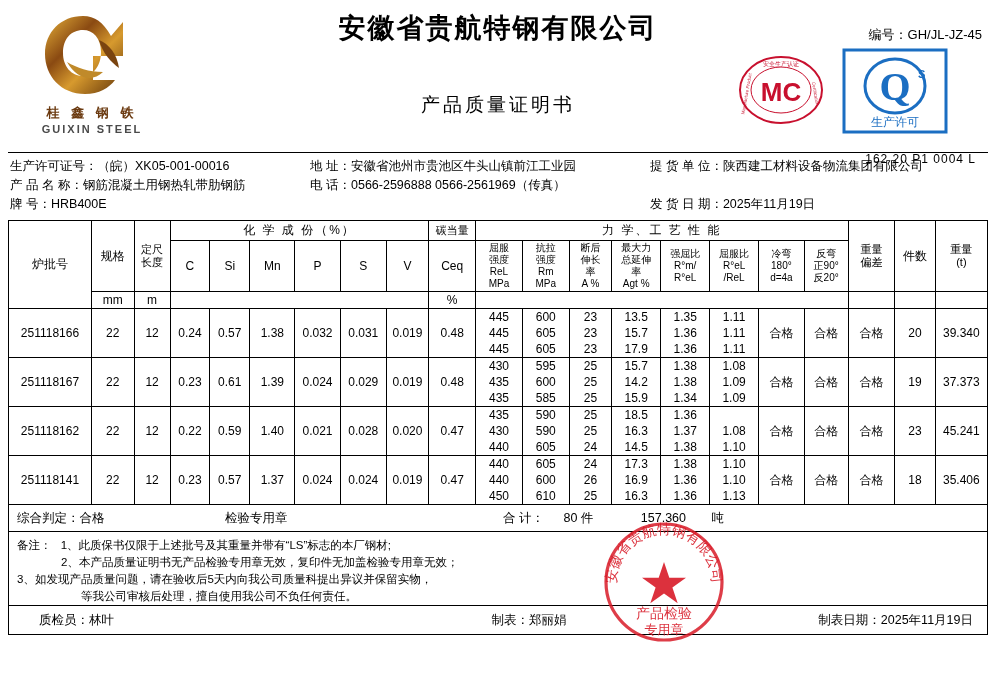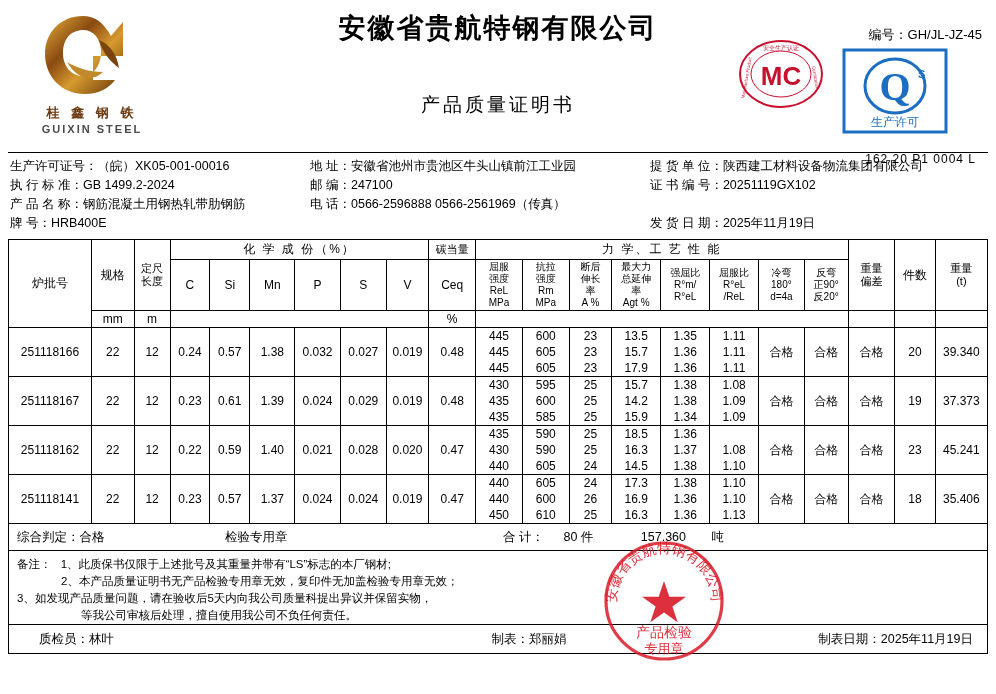--- a/index.html
+++ b/index.html
@@ -39,21 +39,21 @@
   }
   .doctitle{
     position:absolute;left:0;right:0;top:92px;text-align:center;
     font-size:19px;letter-spacing:3px;
     font-family:"DejaVu Sans","Liberation Sans",sans-serif;
   }
   .docno{
     position:absolute;right:14px;top:26px;font-size:13px;
   }
   .mc-seal{
-    position:absolute;right:172px;top:38px;width:86px;height:72px;
+    position:absolute;right:172px;top:54px;width:86px;height:72px;
   }
   .sq-seal{
     position:absolute;right:48px;top:48px;width:106px;height:86px;
   }
   .barcode-text{
     position:absolute;right:20px;top:152px;font-size:12px;letter-spacing:1px;
   }
 
   
   .info{
@@ -180,31 +180,20 @@
   <div class="info">
     <div class="info-row">
       <div class="info-col c1">
         <span class="lbl">生产许可证号：</span><span>（皖）XK05-001-00016</span>
       </div>
       <div class="info-col c2">
         <span class="lbl">地    址：</span><span>安徽省池州市贵池区牛头山镇前江工业园</span>
       </div>
       <div class="info-col c3">
         <span class="lbl">提 货 单 位：</span><span>陕西建工材料设备物流集团有限公司</span>
-      </div>
-    </div>
-    <div class="info-row">
-      <div class="info-col c1">
-        <span class="lbl">执  行  标  准：</span><span>GB 1499.2-2024</span>
-      </div>
-      <div class="info-col c2">
-        <span class="lbl">邮    编：</span><span>247100</span>
-      </div>
-      <div class="info-col c3">
-        <span class="lbl">证 书 编 号：</span><span>20251119GX102</span>
       </div>
     </div>
     <div class="info-row">
       <div class="info-col c1">
         <span class="lbl">产  品  名  称：</span><span>钢筋混凝土用钢热轧带肋钢筋</span>
       </div>
       <div class="info-col c2">
         <span class="lbl">电    话：</span><span>0566-2596888   0566-2561969（传真）</span>
       </div>
     </div>
@@ -313,21 +302,21 @@
     </thead>
     <tbody id="tbody">
         <tr>
           <td rowspan="3" class="furnace">251118166</td>
           <td rowspan="3">22</td>
           <td rowspan="3">12</td>
           <td rowspan="3">0.24</td>
           <td rowspan="3">0.57</td>
           <td rowspan="3">1.38</td>
           <td rowspan="3">0.032</td>
-          <td rowspan="3">0.027</td>
+          <td rowspan="3">0.031</td>
           <td rowspan="3">0.019</td>
           <td rowspan="3">0.48</td>
           <td style="border-bottom: none;">445</td>
           <td style="border-bottom: none;">600</td>
           <td style="border-bottom: none;">23</td>
           <td style="border-bottom: none;">13.5</td>
           <td style="border-bottom: none;">1.35</td>
           <td style="border-bottom: none;">1.11</td>
           <td rowspan="3">合格</td>
           <td rowspan="3">合格</td>

